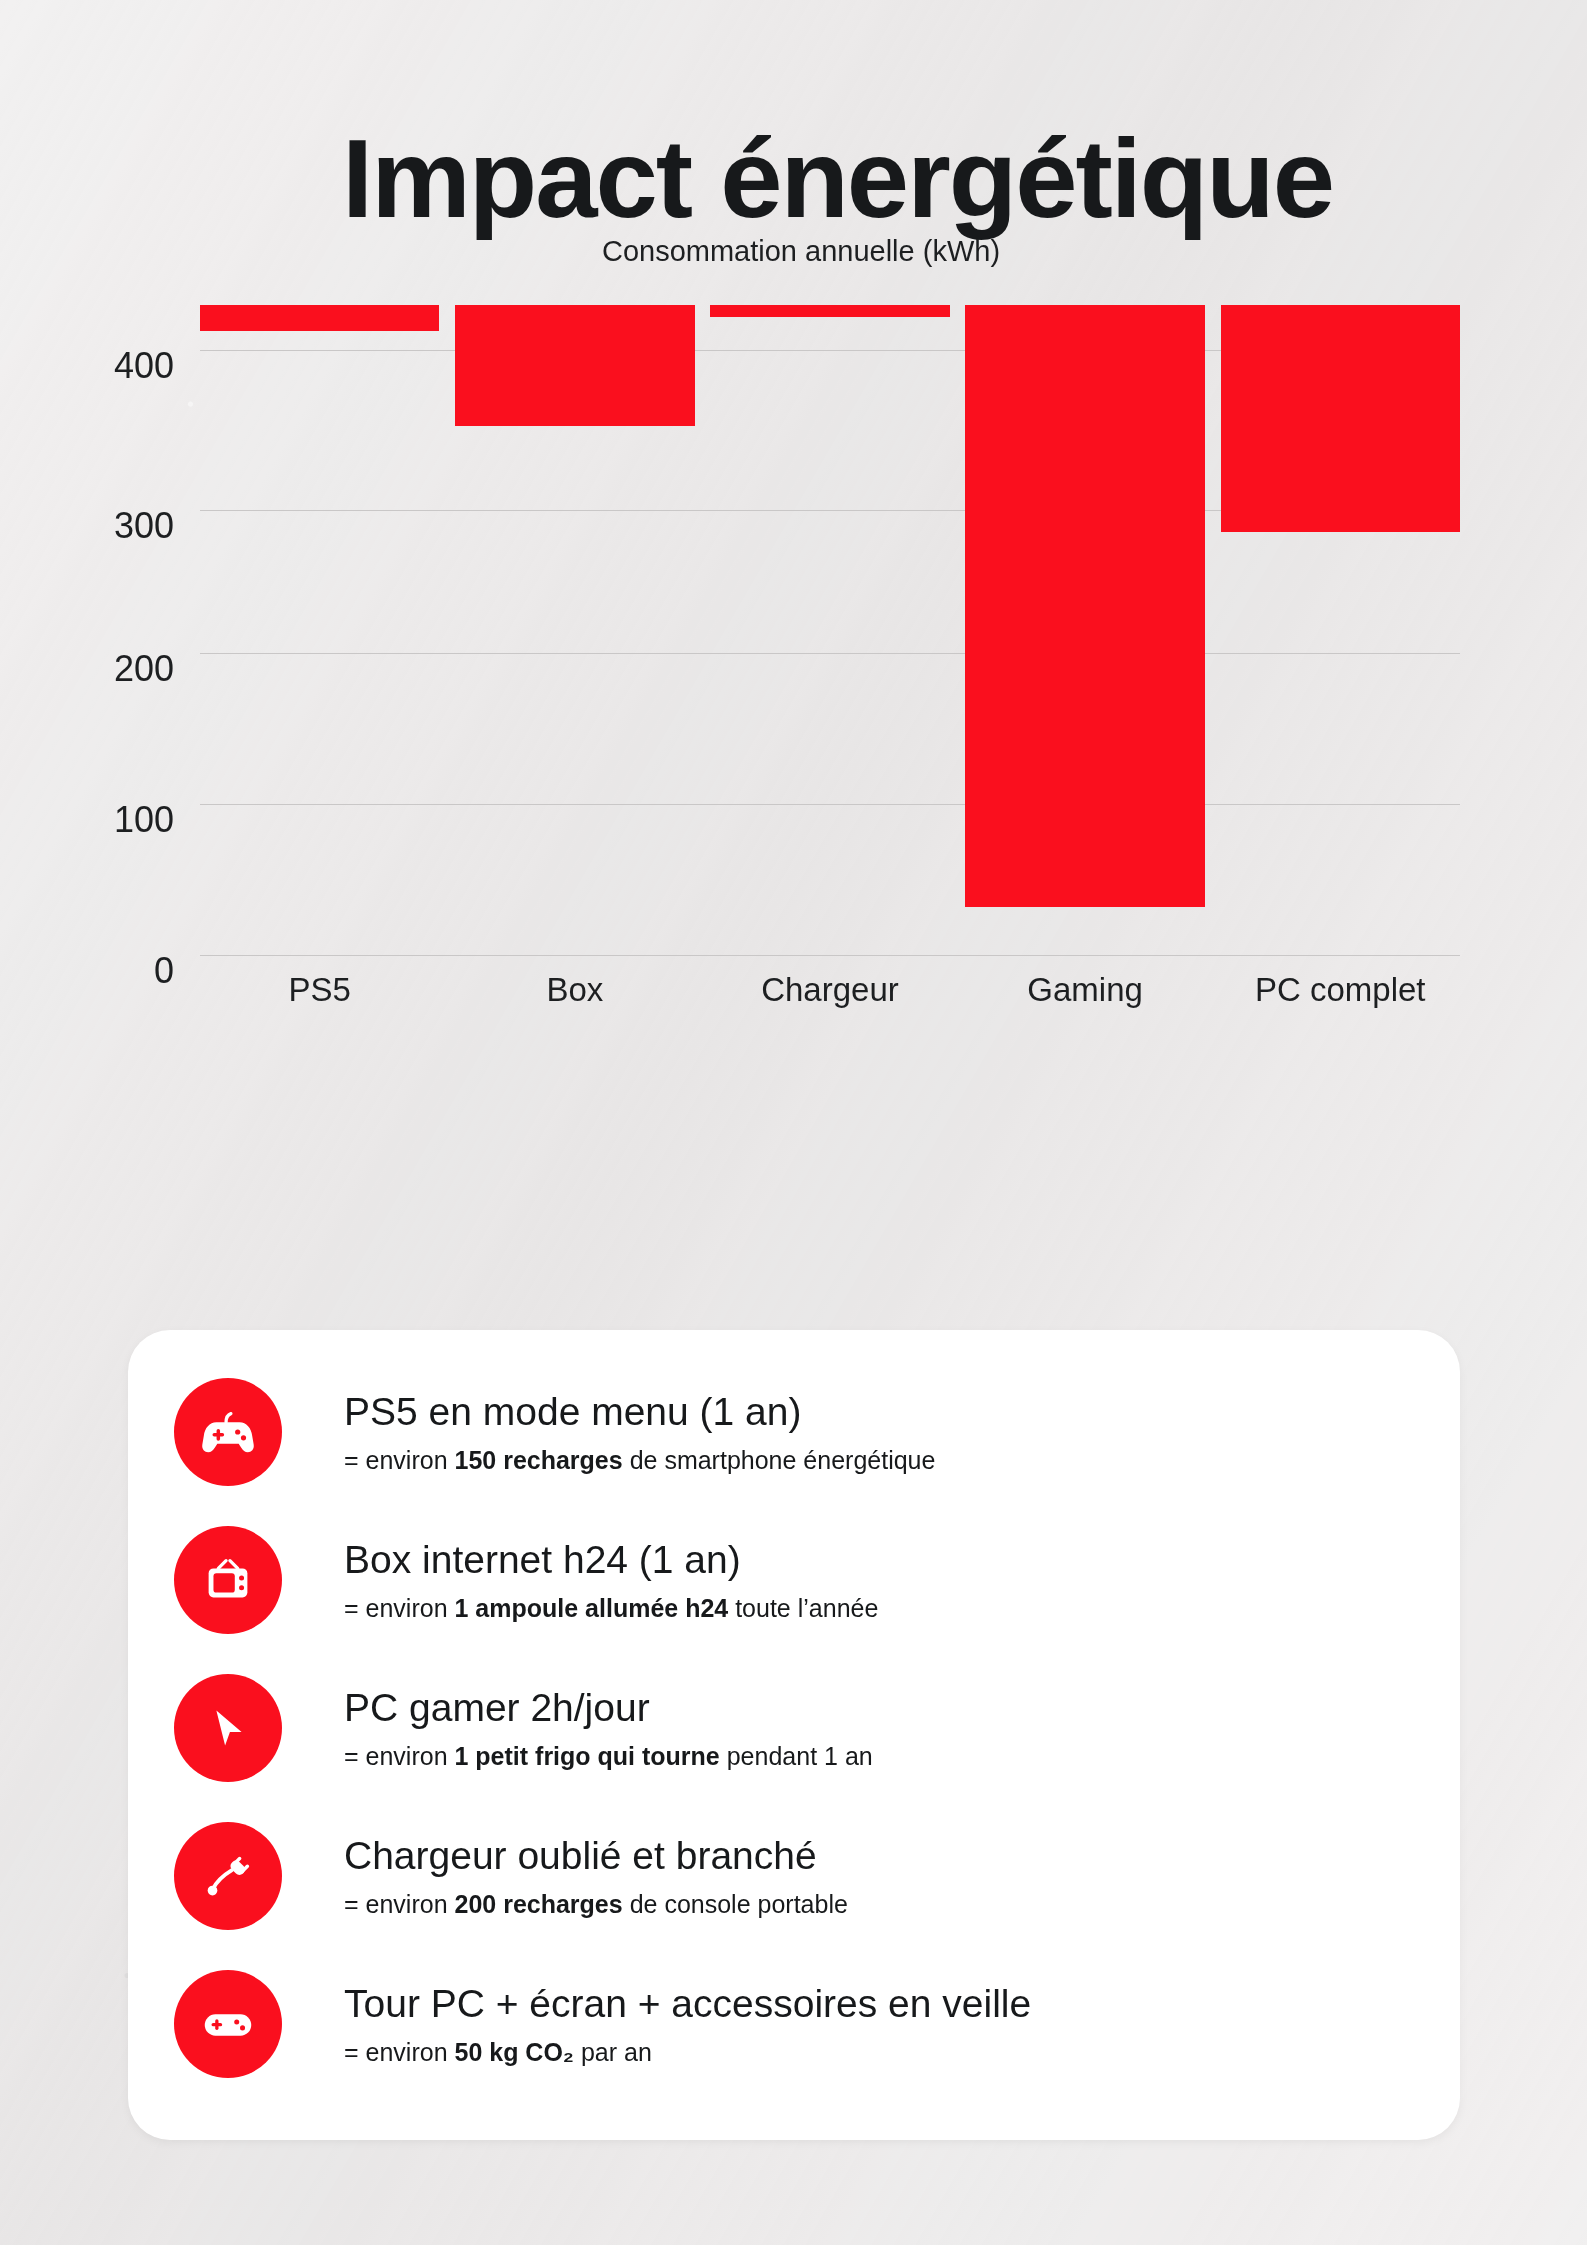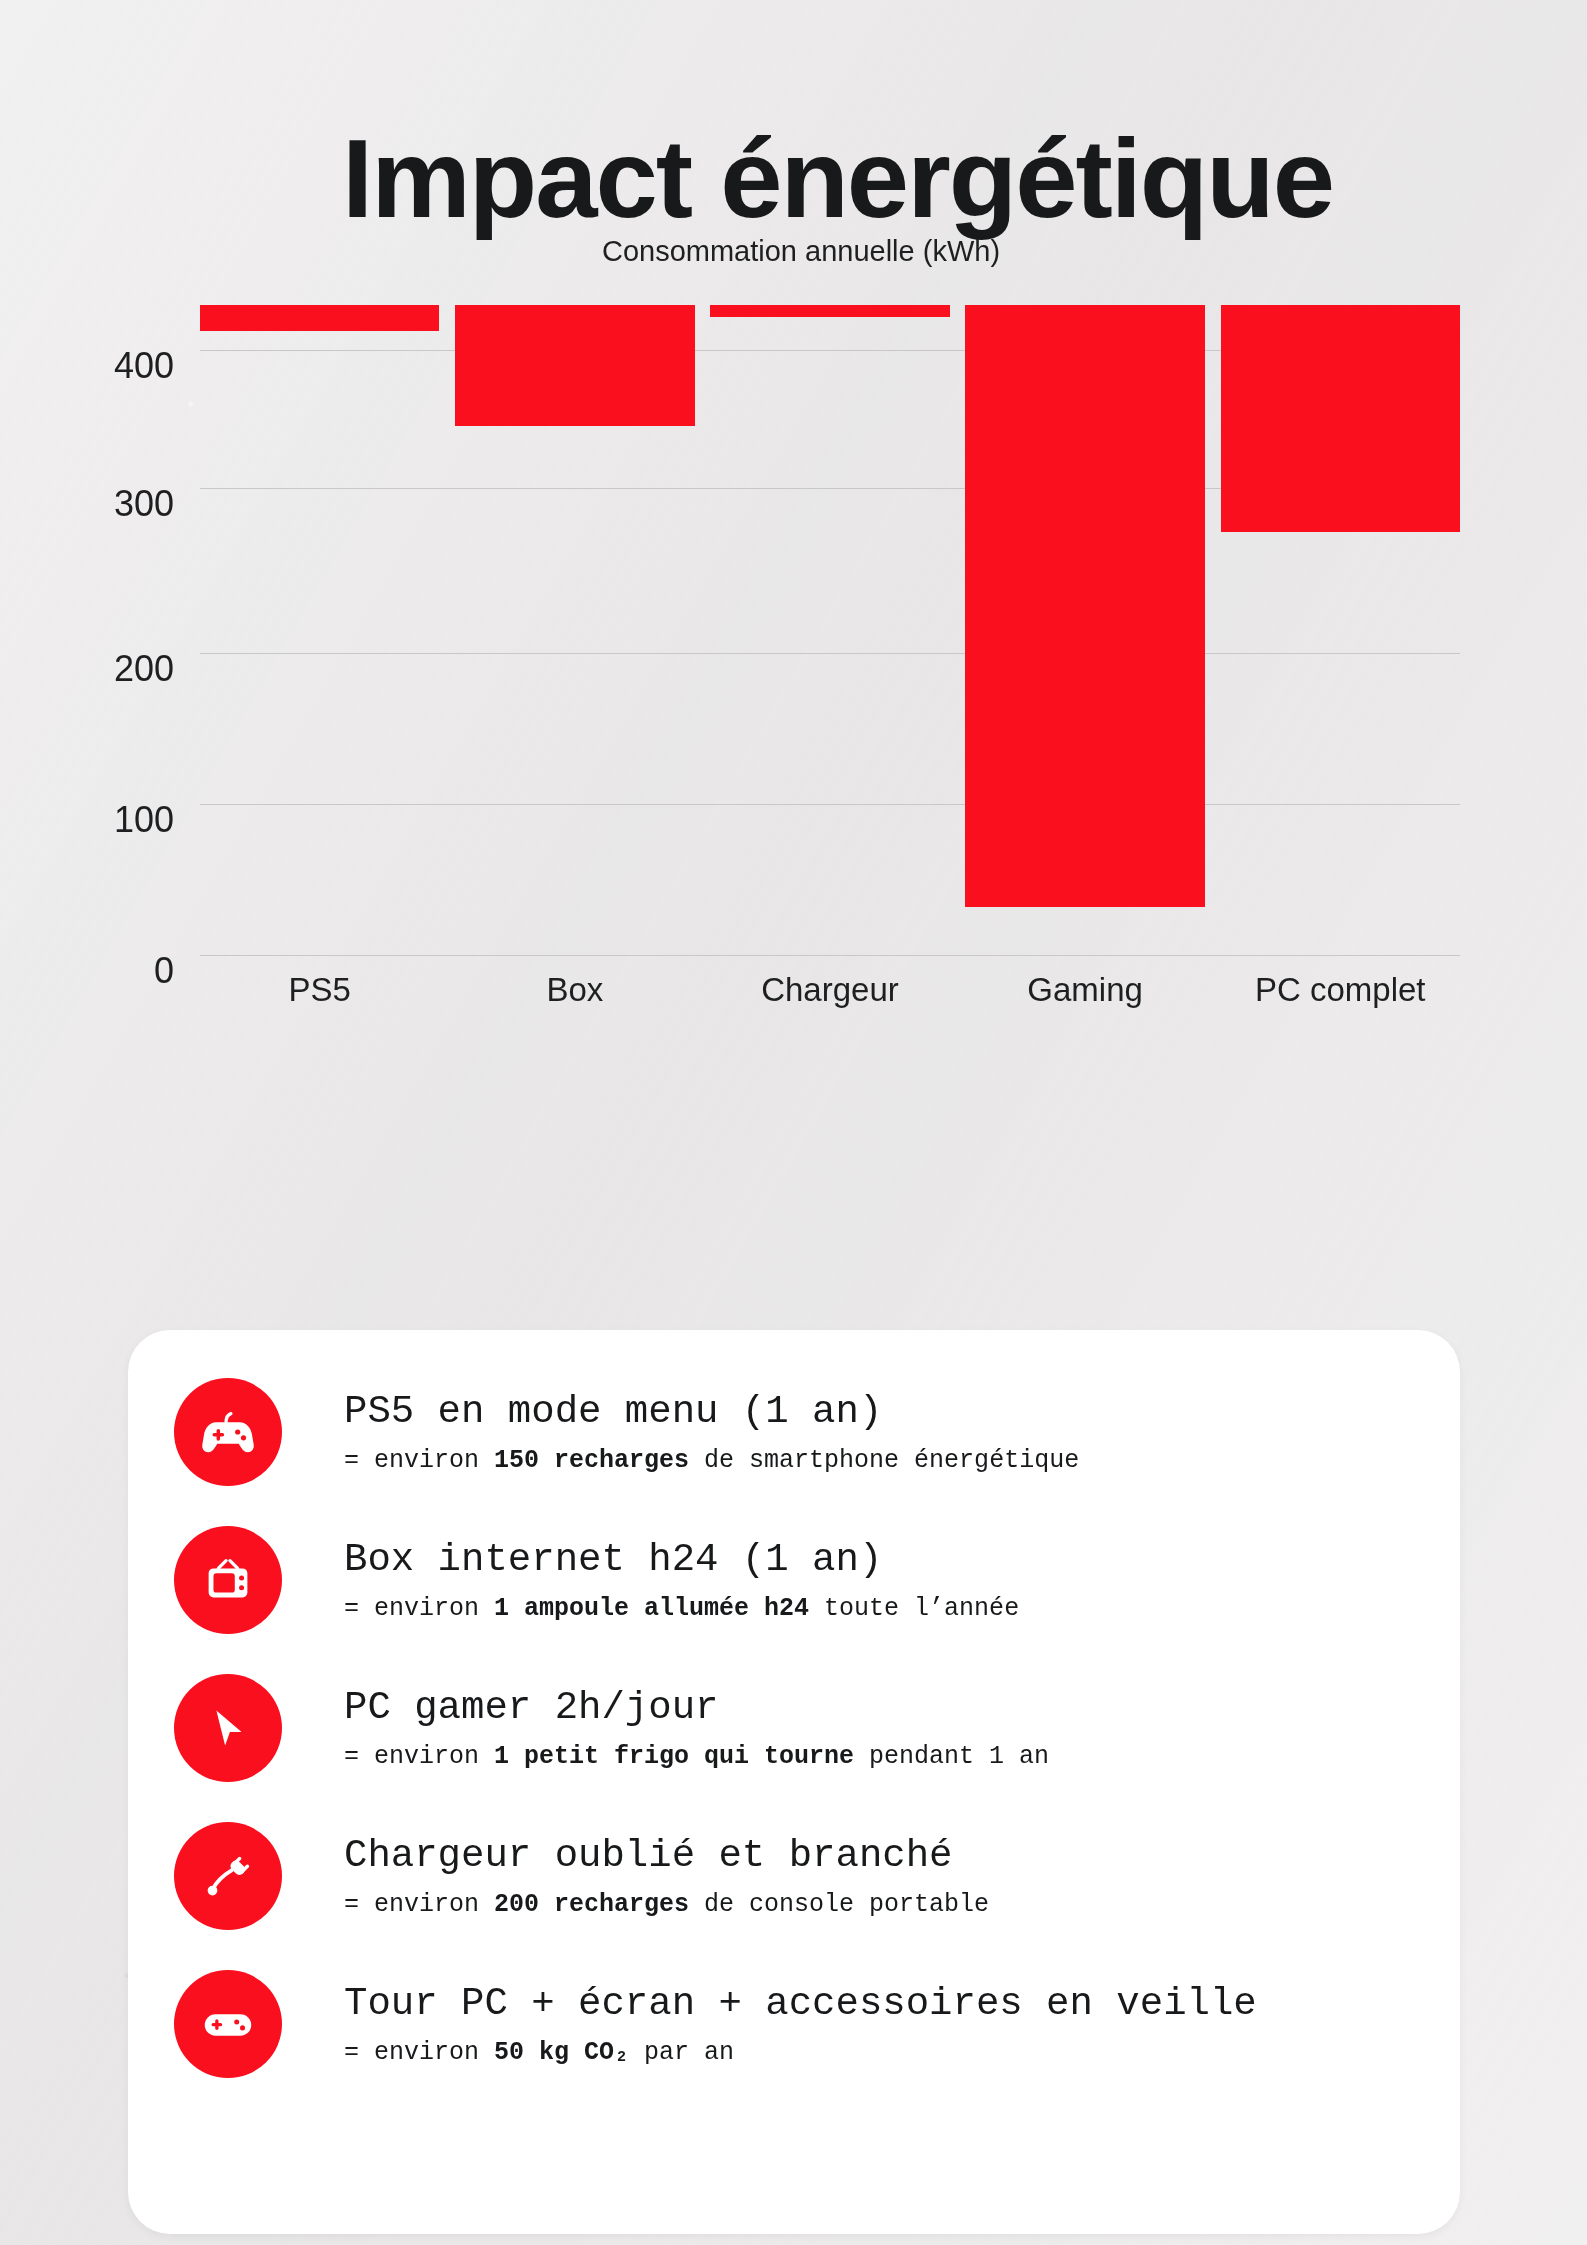--- a/index.html
+++ b/index.html
@@ -125,27 +125,26 @@
     color: #1d1f21;
     white-space: nowrap;
   }
 
   
   .card {
     position: absolute;
     left: 128px;
     top: 1330px;
     width: 1332px;
-    height: 904px;
+    height: 810px;
     background: #ffffff;
     border-radius: 42px;
     box-shadow: 0 3px 10px rgba(0,0,0,0.05);
     padding: 28px 0 20px 0;
     box-sizing: border-box;
-    font-family: Liberation Mono, monospace;
   }
   .legend-row {
     display: flex;
     align-items: center;
     height: 148px;
     padding-left: 46px;
   }
   .badge {
     width: 108px;
     height: 108px;
@@ -187,21 +186,21 @@
       <div id="gridlines">
           <div class="gridline" style="top: 650px;">
             <span class="ytick">0</span>
           </div>
           <div class="gridline" style="top: 498.837px;">
             <span class="ytick">100</span>
           </div>
           <div class="gridline" style="top: 347.674px;">
             <span class="ytick">200</span>
           </div>
-          <div class="gridline" style="top: 183px;">
+          <div class="gridline" style="top: 205px;">
             <span class="ytick">300</span>
           </div>
           <div class="gridline" style="top: 45.3488px;">
             <span class="ytick">400</span>
           </div>
         </div>
       <div class="bars" id="bars">
           <div class="bar-slot">
             <div class="bar" style="height: 25.6977px; background: rgb(250, 15, 30);"></div>
             <div class="bar-label">PS5</div>

